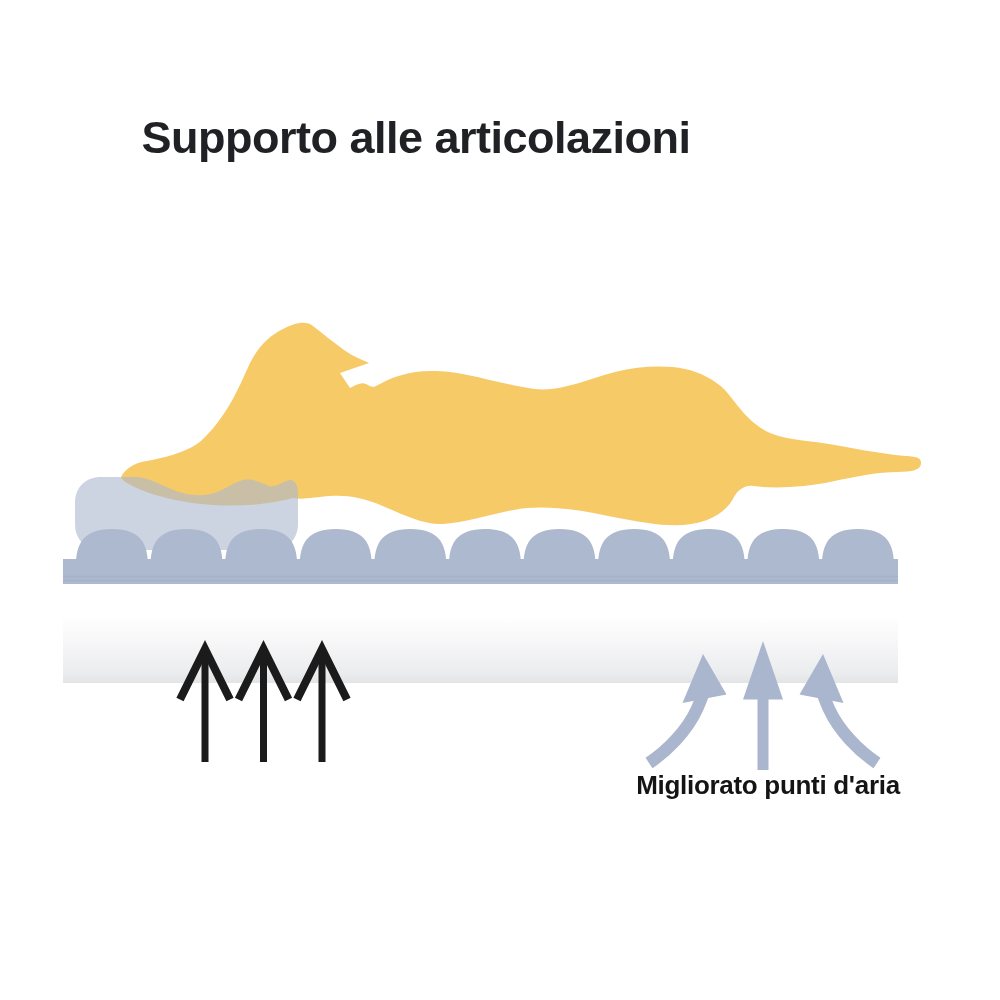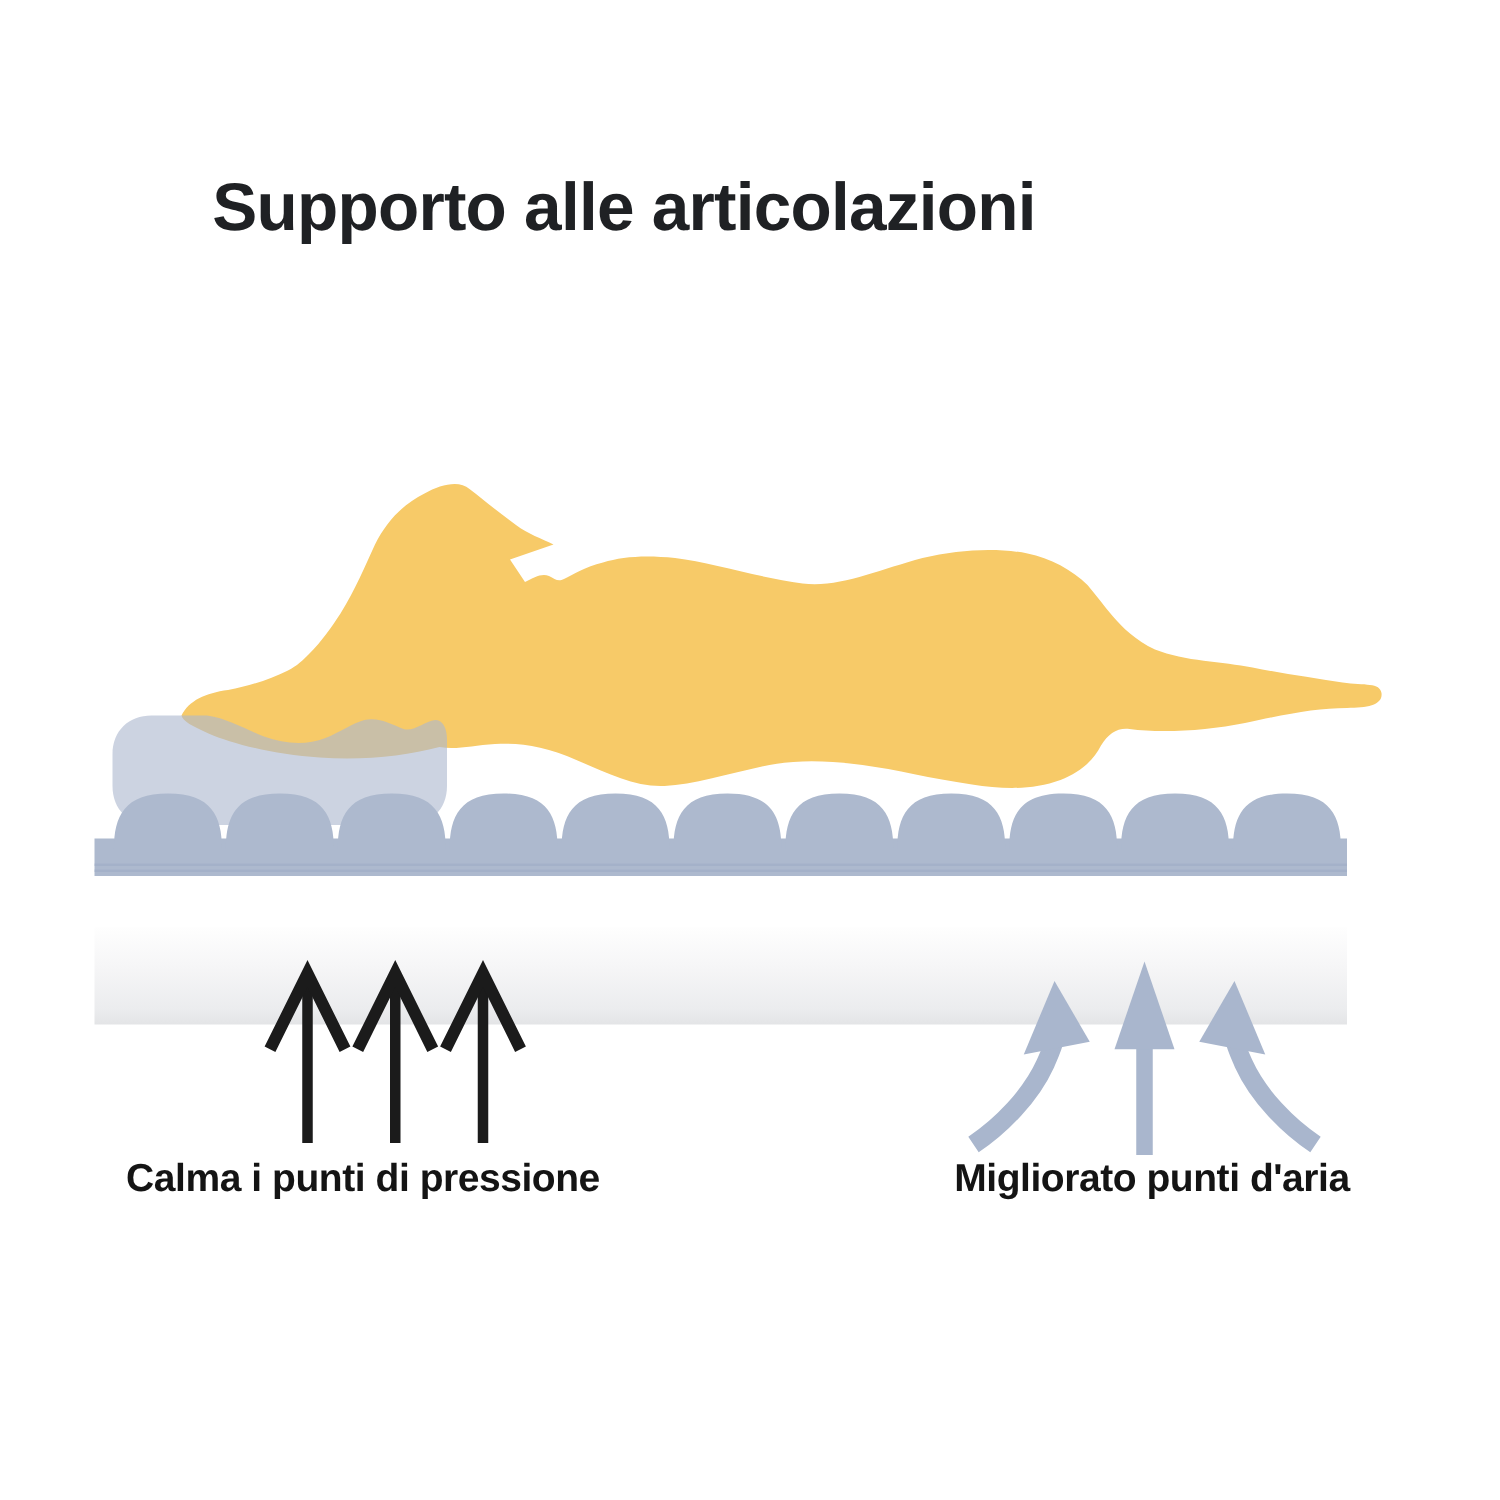--- a/index.html
+++ b/index.html
@@ -158,17 +158,16 @@
         <rect x="757.5" y="694" width="11" height="76" fill="#A9B6CD"></rect>
         <polygon points="763,641 743,699.5 783,699.5" fill="#A9B6CD"></polygon>
       </g>
       <g>
         <path d="M877,763 C859,751 839,731 829,709 C826,702 824,698 823,693" fill="none" stroke-width="12.5" stroke="#A9B6CD"></path>
         <polygon points="823,654 799.5,694.5 843.5,703" fill="#A9B6CD"></polygon>
       </g>
     </g>
   </svg>
 
-  <div class="caption caption-left">Calma i punti di pressione</div>
 
   <div class="caption caption-right">Migliorato punti d'aria</div>
 
 </div>
 
 </body></html>

